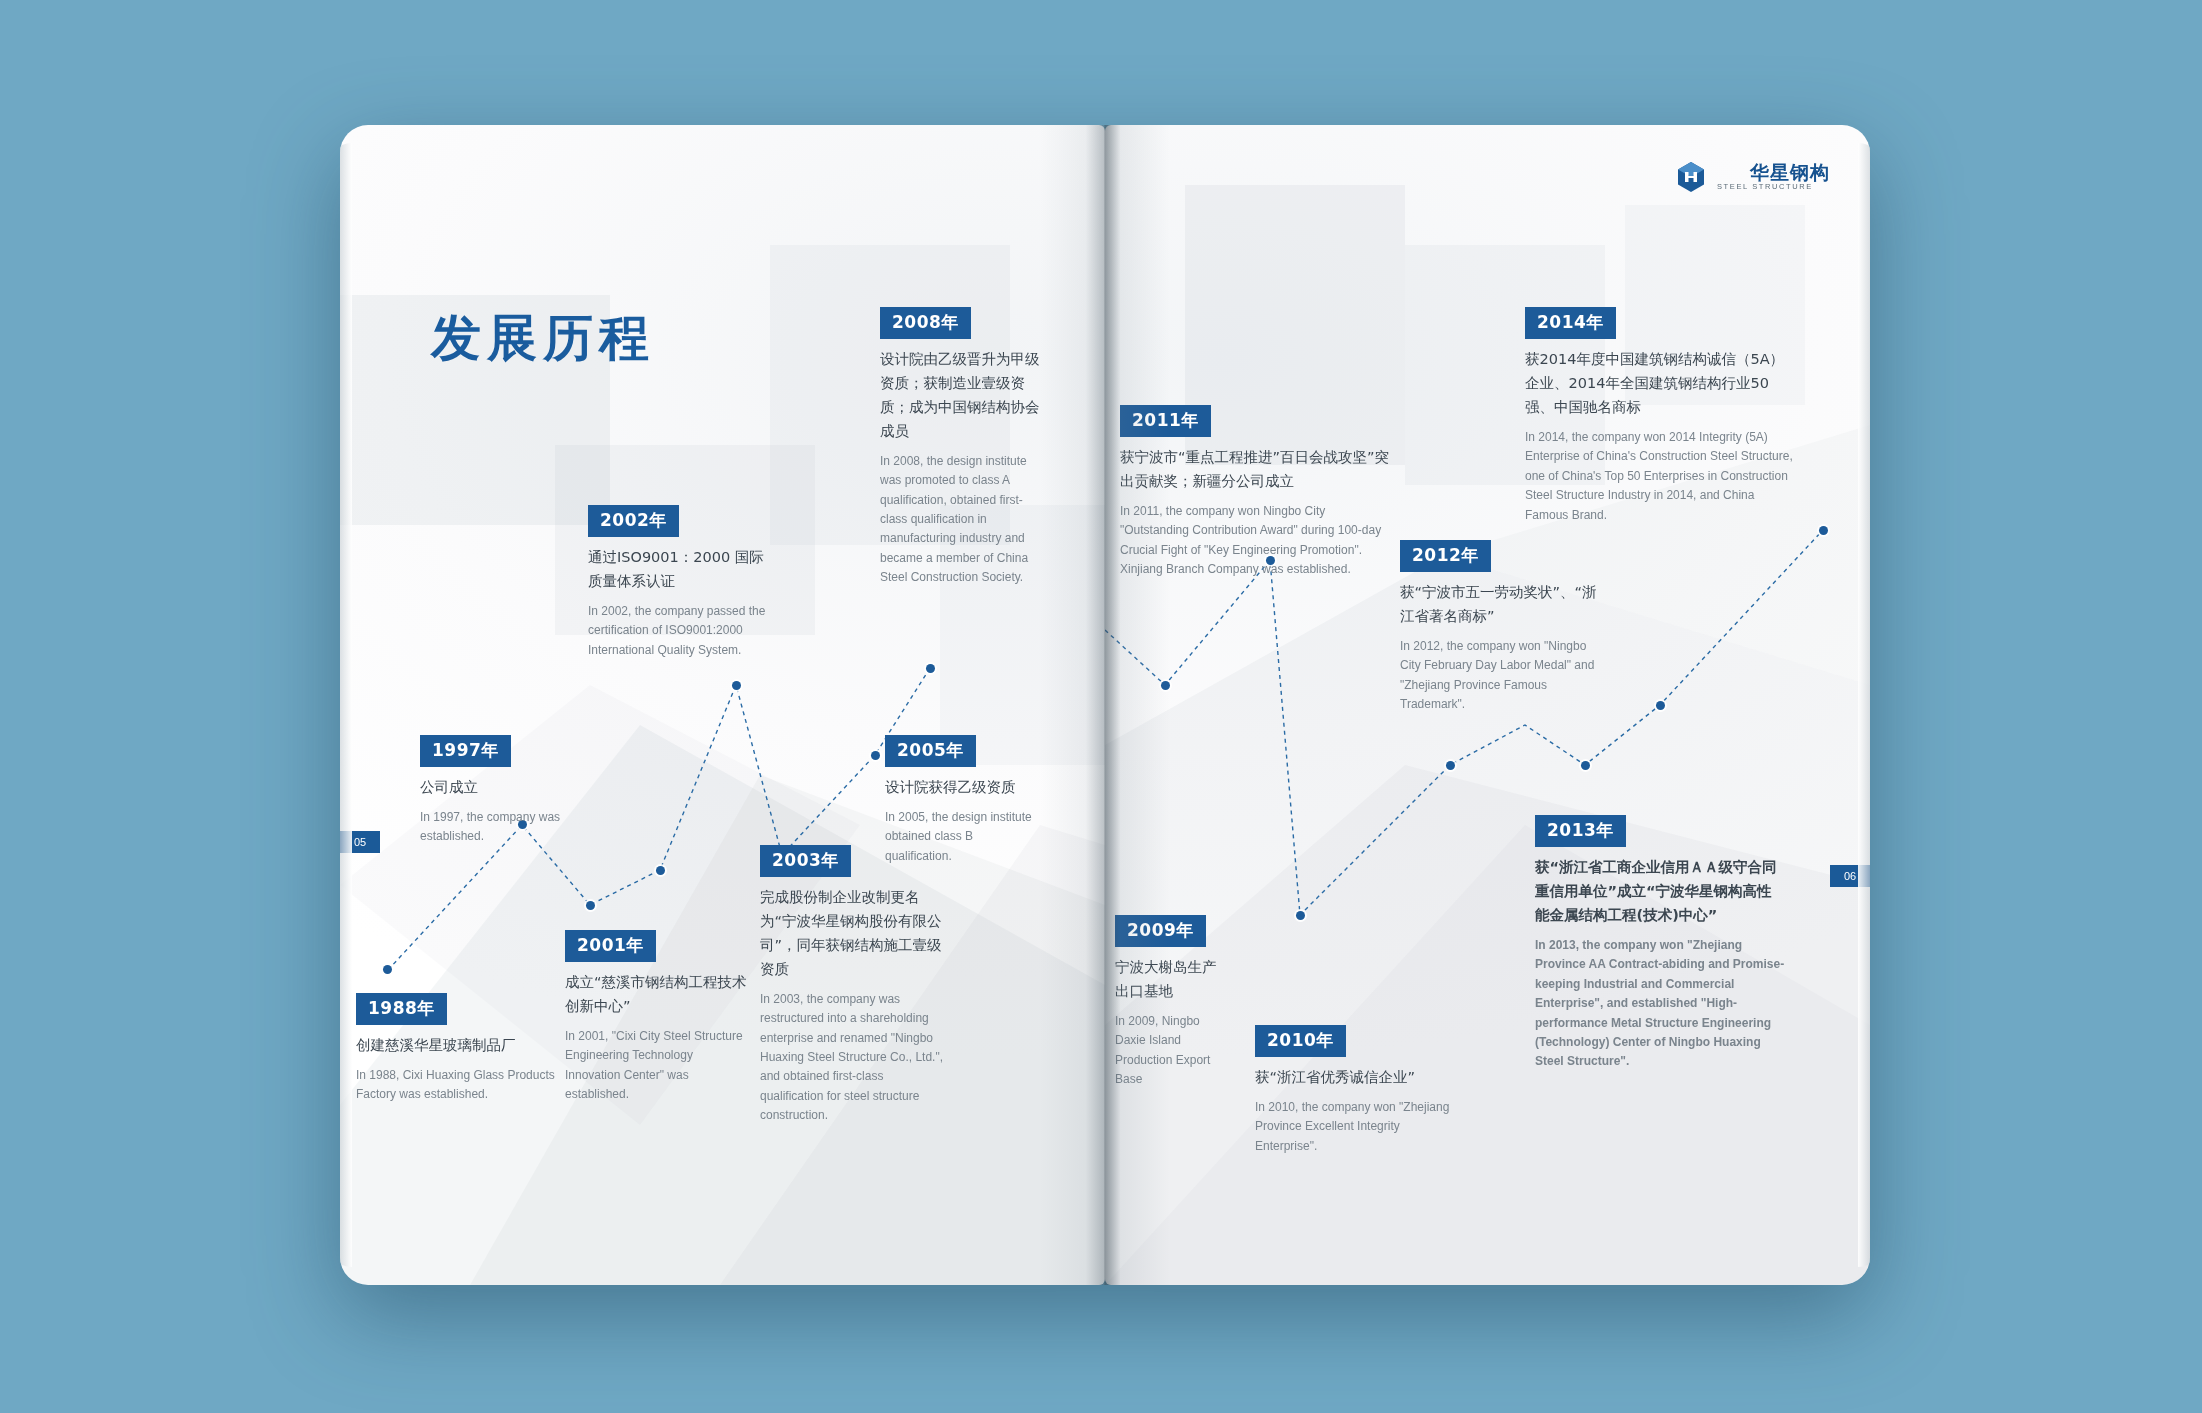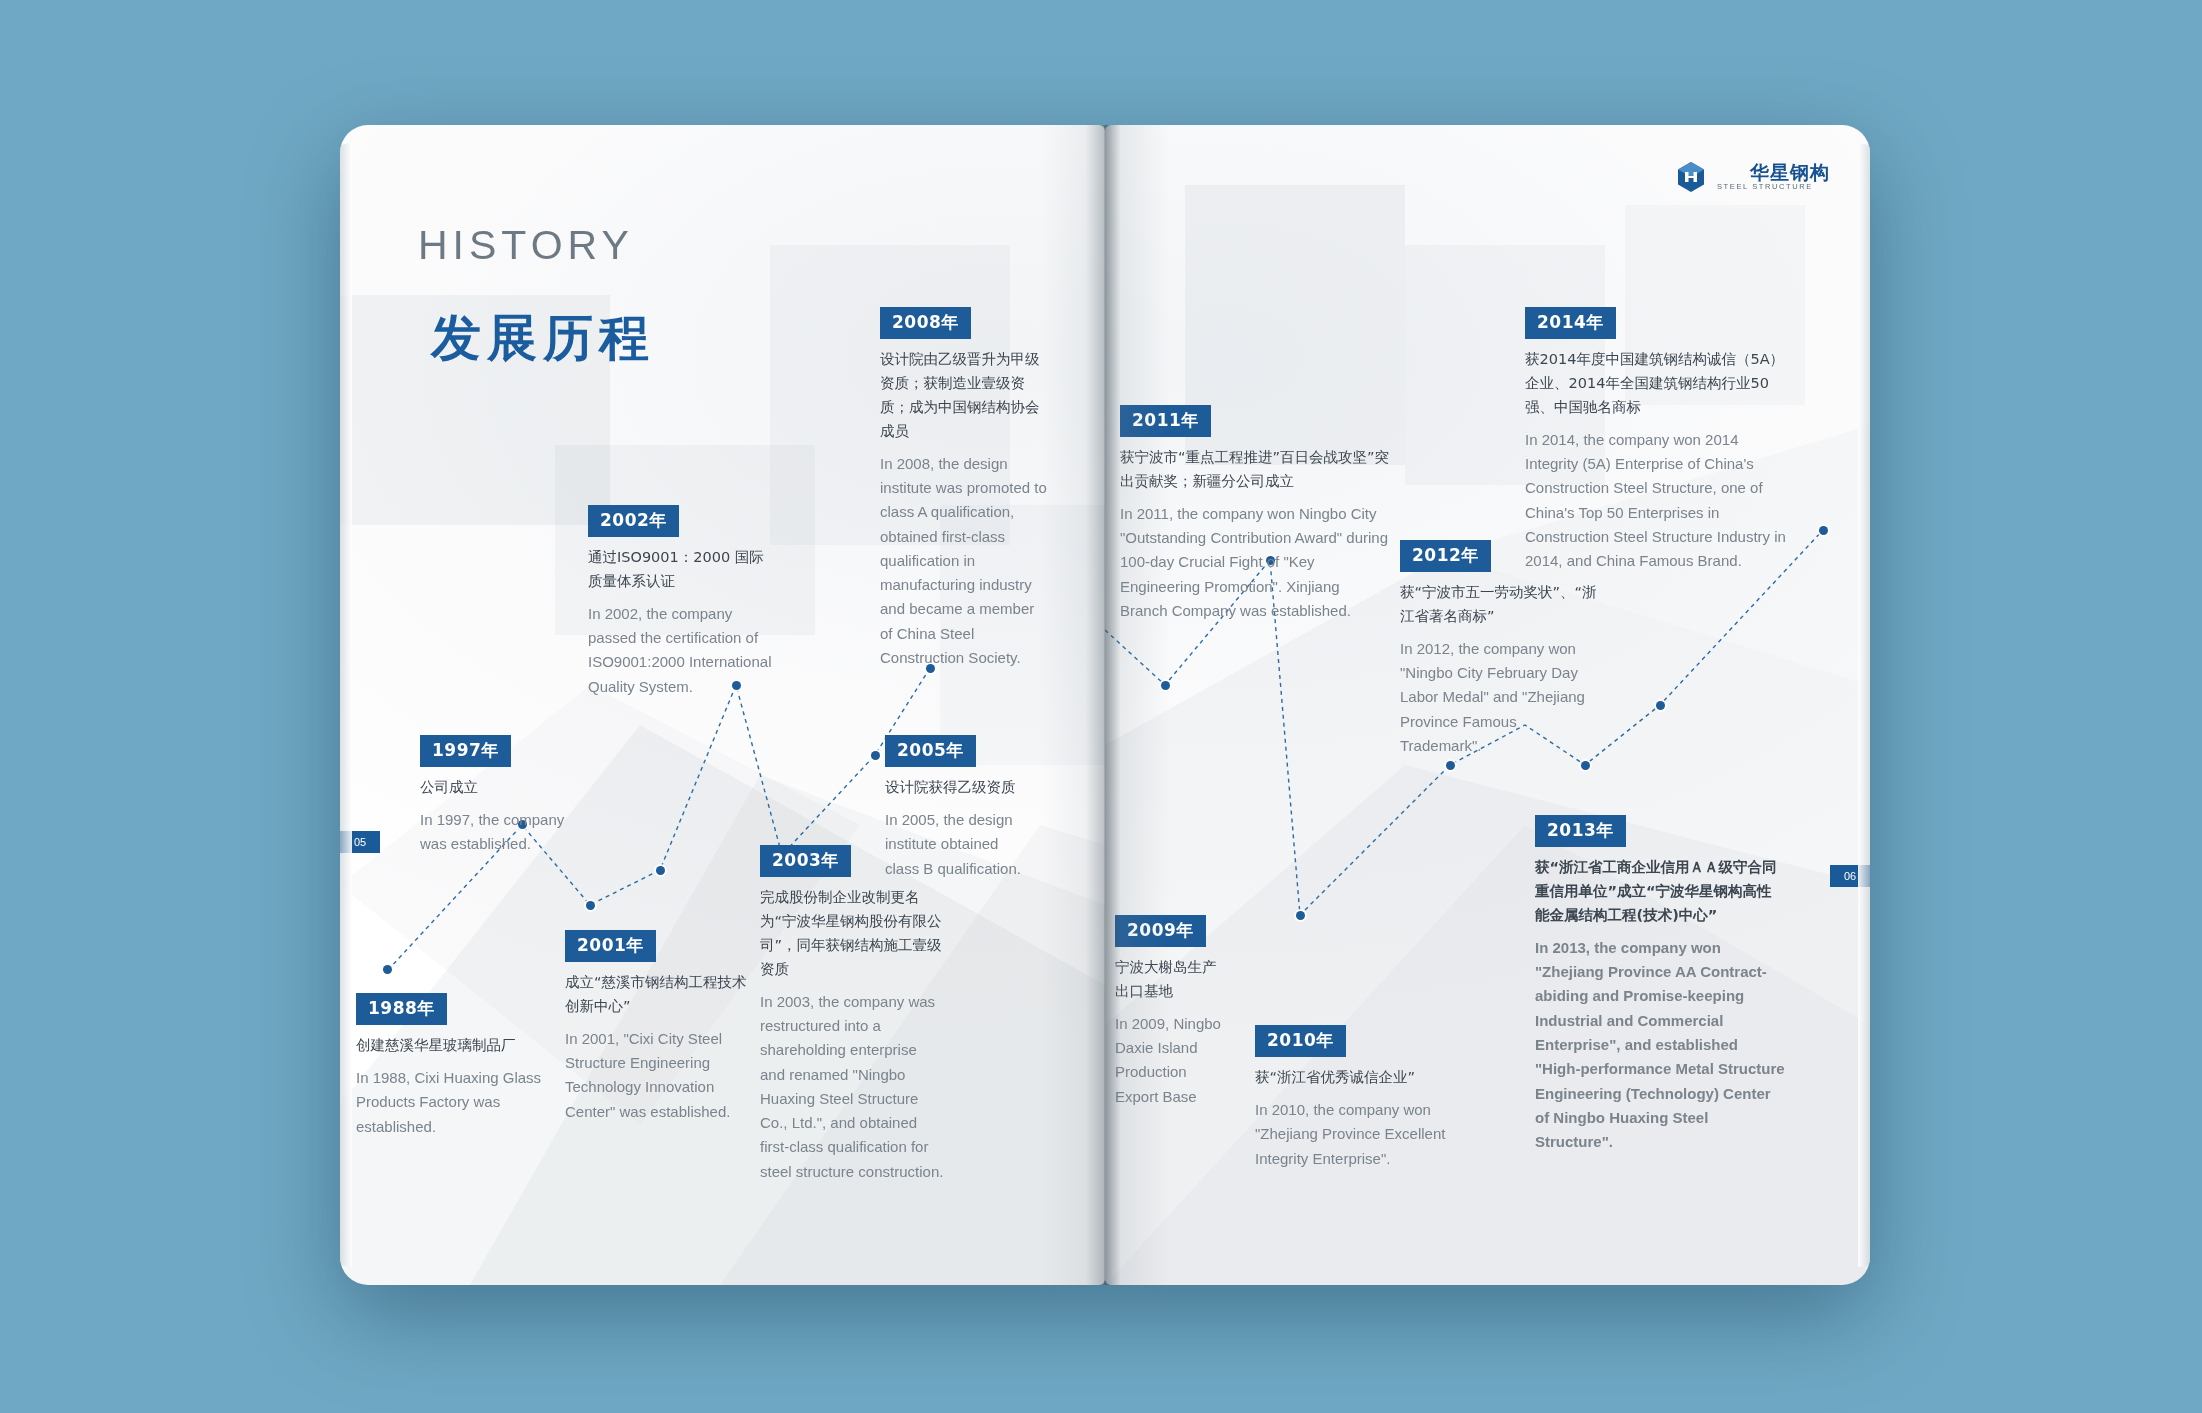--- a/index.html
+++ b/index.html
@@ -87,21 +87,21 @@
   .yearbox{
     display:inline-block;background:#1d5b99;color:#fff;
     font-size:17px;font-weight:bold;padding:4px 12px 5px;letter-spacing:.5px;
     font-family:"DejaVu Sans", sans-serif;white-space:nowrap;
   }
   .cn{
     color:#3b4650;font-size:14.5px;line-height:1.65;margin-top:9px;
     font-family:"DejaVu Sans", sans-serif;
   }
   .en{
-    color:#7a848d;font-size:15px;line-height:1.62;margin-top:8px;
+    color:#7a848d;font-size:12px;line-height:1.62;margin-top:8px;
   }
   .w170{width:170px;} .w185{width:185px;} .w200{width:200px;}
   .w215{width:215px;} .w250{width:250px;font-weight:bold;}
   .w270{width:270px;} .w100{width:110px;}
 
   
   .dot{position:absolute;width:9px;height:9px;border-radius:50%;background:#1d5b99;
        box-shadow:0 0 0 2px rgba(255,255,255,.9);}
 
   svg.lines{position:absolute;left:0;top:0;width:765px;height:1160px;pointer-events:none;}
@@ -122,21 +122,20 @@
         <div class="softbox" style="left:600px;top:380px;width:200px;height:260px;background:rgba(165,176,186,.08);"></div>
         <svg width="765" height="1160" style="position:absolute;left:0;top:0;">
           <polygon points="0,980 300,600 765,860 765,1160 0,1160" fill="rgba(150,162,172,.10)"></polygon>
           <polygon points="130,1160 420,650 765,780 765,1160" fill="rgba(150,162,172,.08)"></polygon>
           <polygon points="380,1160 700,700 765,720 765,1160" fill="rgba(150,162,172,.07)"></polygon>
           <polygon points="0,760 250,560 520,700 300,1000" fill="rgba(150,162,172,.05)"></polygon>
         </svg>
       </div>
 
       <div class="head-en">
-        <div>HISTORY</div>
       </div>
       <div class="head-cn">发展历程</div>
 
       <div class="pnum" style="left:0;top:706px;">05</div>
 
       <svg class="lines">
         <polyline points="48,845 182,700 250,780 320,745 396,560 442,730 535,630 590,543" fill="none" stroke="#2a6ba5" stroke-width="1.4" stroke-dasharray="4 4"></polyline>
       </svg>
 
       <div class="dot" style="left:43px;top:840px;"></div>

